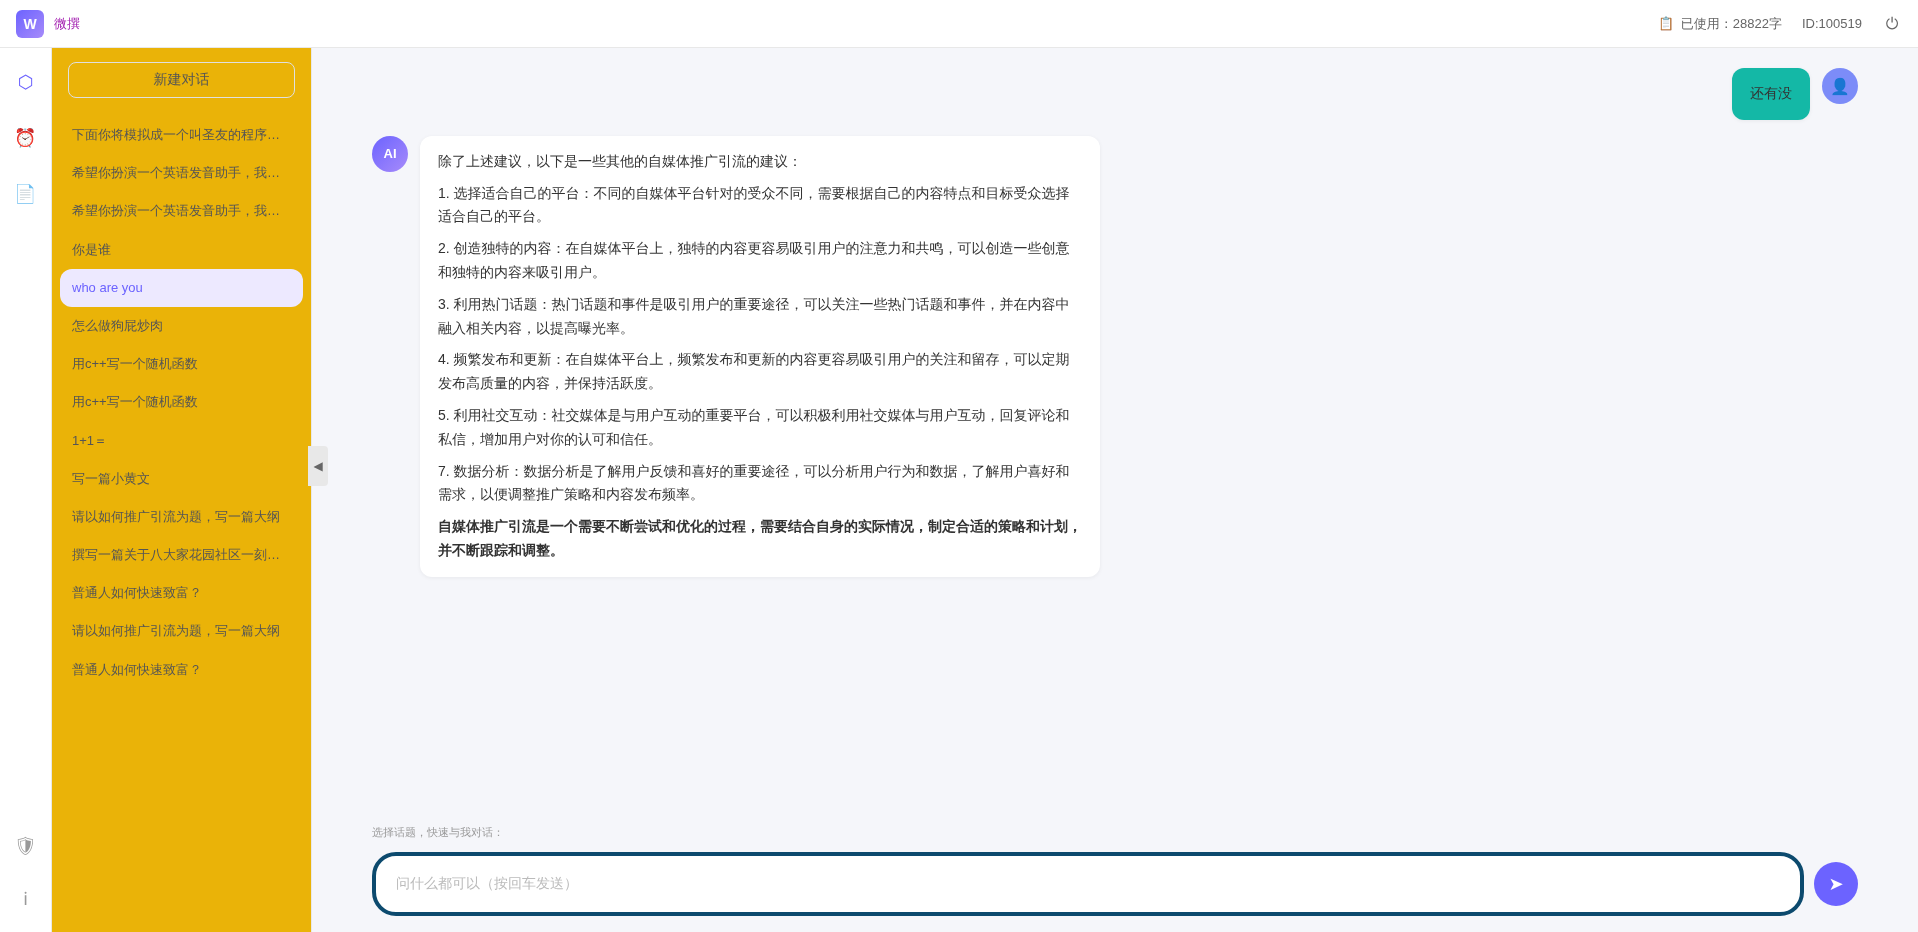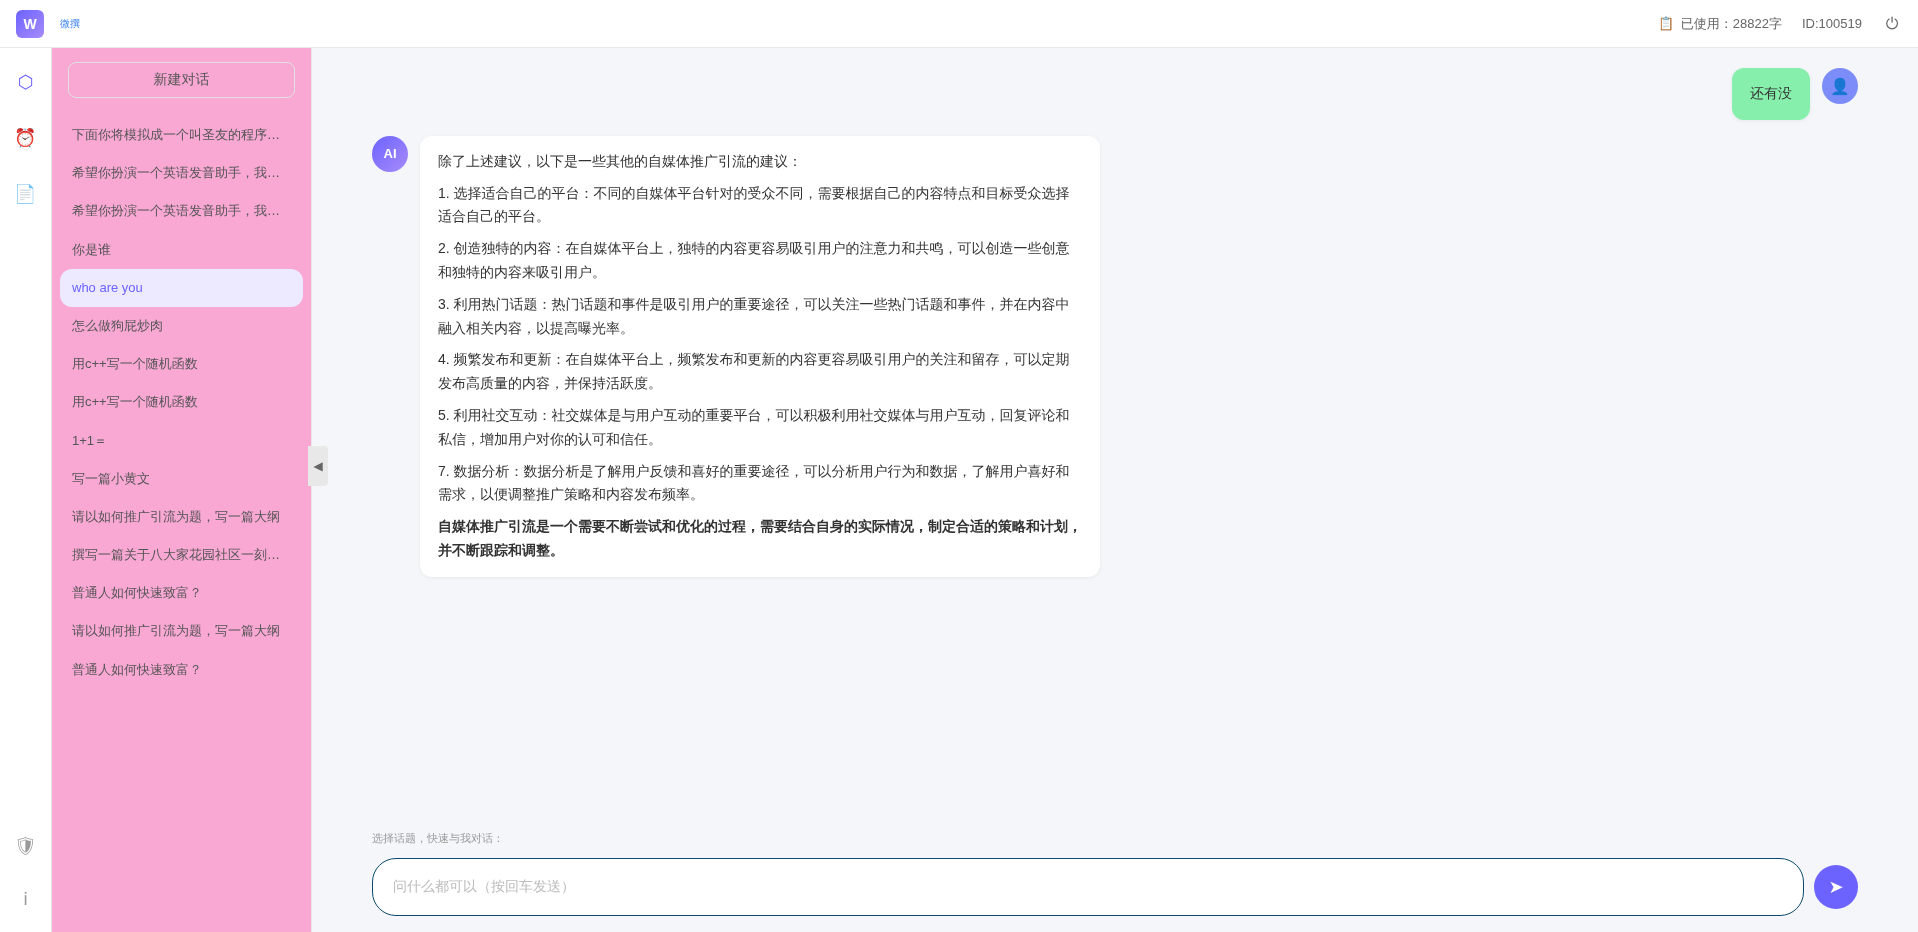--- a/index.html
+++ b/index.html
@@ -17,21 +17,21 @@
       flex-shrink: 0;
     }
     .header-left { display: flex; align-items: center; gap: 10px; }
     .header-logo {
       width: 28px; height: 28px;
       background: linear-gradient(135deg, #6c63ff, #a78bfa);
       border-radius: 6px;
       display: flex; align-items: center; justify-content: center;
       color: white; font-size: 14px; font-weight: bold;
     }
-    .header-title { font-size: 10px; font-weight: 500; color: #3b82f6; margin-left: 6px; }
+    .header-title { font-size: 13px; font-weight: 500; color: #a21caf; }
     .header-right { display: flex; align-items: center; gap: 20px; }
     .header-usage { display: flex; align-items: center; gap: 6px; font-size: 13px; color: #666; }
     .header-id { font-size: 13px; color: #666; }
     .header-power-btn {
       width: 20px; height: 20px;
       color: #666; cursor: pointer;
       display: flex; align-items: center; justify-content: center;
     }
 
     
@@ -61,21 +61,21 @@
       color: #999;
       font-size: 18px;
     }
     .icon-bar-item.active { color: #6c63ff; }
     .icon-bar-spacer { flex: 1; }
     .icon-bar-bottom { display: flex; flex-direction: column; gap: 16px; align-items: center; }
 
     
     .sidebar {
       width: 260px;
-      background: #f9a8d4;
+      background: #eab308;
       border-right: 1px solid #e8e8e8;
       display: flex;
       flex-direction: column;
       overflow: hidden;
       flex-shrink: 0;
     }
     .sidebar-new-btn {
       margin: 14px 16px;
       padding: 8px;
       text-align: center;
@@ -165,21 +165,21 @@
       max-width: 680px;
       background: #fff;
       border-radius: 12px;
       padding: 14px 18px;
       font-size: 14px;
       line-height: 1.7;
       color: #333;
       box-shadow: 0 1px 4px rgba(0,0,0,0.06);
     }
     .message-row.user .message-bubble {
-      background: #86efac;
+      background: #14b8a6;
       color: #333;
     }
     .message-bubble p { margin-bottom: 8px; }
     .message-bubble p:last-child { margin-bottom: 0; font-weight: bold; }
 
     
     .quick-topics {
       padding: 10px 60px 4px;
       font-size: 11px;
       color: #999;
@@ -191,21 +191,21 @@
       padding: 8px 60px 16px;
       display: flex;
       align-items: center;
       gap: 10px;
       flex-shrink: 0;
       background: #f5f6fa;
     }
     .input-box {
       flex: 1;
       background: #fff;
-      border: 1px solid #0c4a6e;
+      border: 4px solid #0c4a6e;
       border-radius: 24px;
       padding: 28px 20px;
       font-size: 14px;
       color: #999;
       outline: none;
       resize: none;
       height: 48px;
       display: flex;
       align-items: center;
     }

